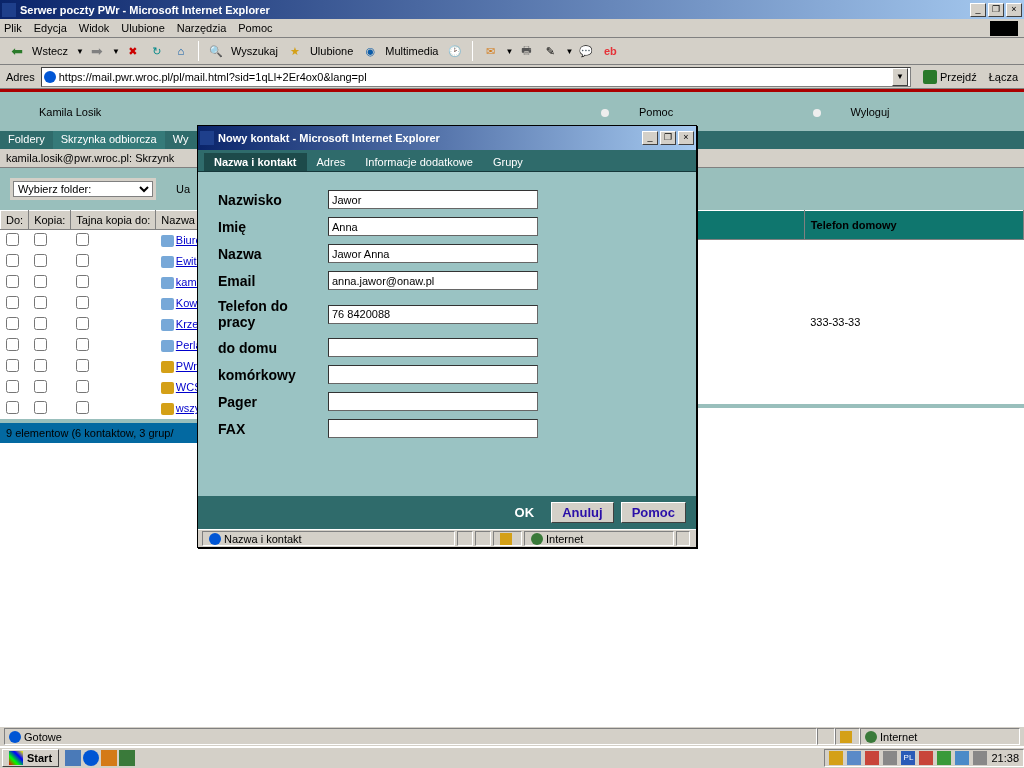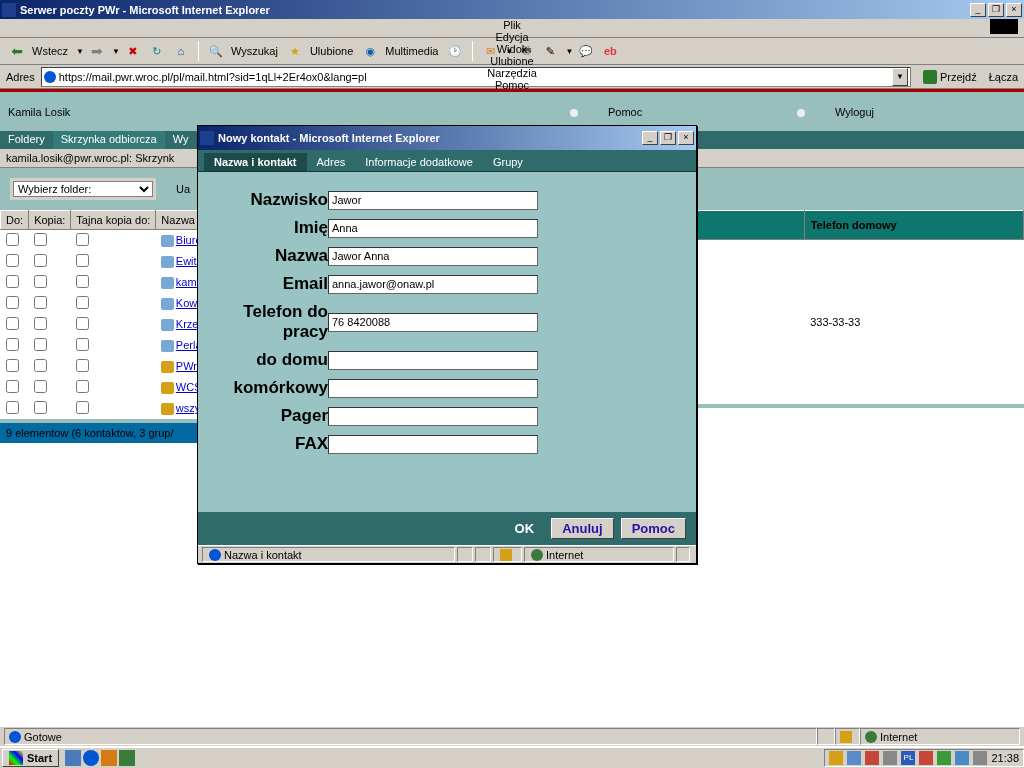--- a/index.html
+++ b/index.html
@@ -5,38 +5,38 @@
 * { box-sizing: border-box; margin: 0; padding: 0; }
 body { font-family: Tahoma, Arial, sans-serif; font-size: 11px; background: #fff; width: 1024px; height: 768px; overflow: hidden; position: relative; }
 
 
 .titlebar { background: linear-gradient(to right, #0a246a, #a6caf0); color: #fff; height: 19px; display: flex; align-items: center; padding: 0 2px; }
 .titlebar .ie-icon { width: 14px; height: 14px; background: #1e3f8b; margin-right: 4px; display: inline-block; }
 .titlebar .title { flex: 1; font-weight: bold; font-size: 11px; }
 .winbtns { display: flex; }
 .winbtn { width: 16px; height: 14px; background: #d4d0c8; border: 1px solid #fff; border-right-color: #404040; border-bottom-color: #404040; margin-left: 2px; font-size: 9px; text-align: center; line-height: 11px; cursor: pointer; color: #000; }
 
-.menubar { background: #d4d0c8; height: 19px; display: flex; align-items: center; padding: 0 4px; gap: 0; border-bottom: 1px solid #808080; position: relative; flex-direction: column; }
+.menubar { background: #d4d0c8; height: 19px; display: flex; align-items: center; padding: 0 4px; gap: 12px; border-bottom: 1px solid #808080; position: relative; }
 .menubar span { cursor: pointer; }
 .menubar .flag { position: absolute; right: 6px; width: 28px; height: 15px; background: #000; display: inline-block; }
 
 .toolbar { background: #d4d0c8; height: 27px; display: flex; align-items: center; padding: 2px 6px; border-bottom: 1px solid #808080; gap: 2px; }
 .tbtn { width: 22px; height: 22px; border: 1px solid transparent; display: inline-flex; align-items: center; justify-content: center; cursor: pointer; }
 .tsep { width: 1px; height: 20px; background: #808080; margin: 0 4px; border-right: 1px solid #fff; }
 .tlabel { margin: 0 4px 0 2px; }
 .arrow-down { font-size: 8px; margin-left: 2px; }
 
 .addrbar { background: #d4d0c8; height: 24px; display: flex; align-items: center; padding: 2px 6px; border-bottom: 1px solid #808080; gap: 6px; }
 .addr-input { flex: 1; display: flex; align-items: center; background: #fff; border: 1px solid #808080; border-top-color: #404040; border-left-color: #404040; height: 20px; padding: 0 2px; }
 .addr-input input { flex: 1; border: none; outline: none; font-size: 11px; }
 .addr-dd { width: 16px; height: 18px; background: #d4d0c8; border: 1px solid #fff; border-right-color: #404040; border-bottom-color: #404040; text-align: center; font-size: 8px; line-height: 16px; cursor: pointer; }
 .go-btn { display: flex; align-items: center; cursor: pointer; padding: 2px 6px; }
 
 .webarea { position: relative; height: 631px; background: #fff; border-top: 3px solid #a00; }
-.webheader { background: #99bfbc; height: 39px; display: flex; align-items: center; }
+.webheader { background: #99bfbc; height: 39px; display: flex; align-items: center; padding-left: 31px; }
 .webheader .user { padding-left: 8px; font-weight: normal; color: #000; flex: 0 0 570px; }
 .webheader .link { flex: 1; text-align: left; color: #000; cursor: pointer; }
 .dot { display: inline-block; width: 8px; height: 8px; border-radius: 50%; background: #eee; margin-right: 30px; vertical-align: middle; }
 
 .webtabs { background: #2f6b6b; height: 18px; display: flex; }
 .webtab { padding: 2px 8px; color: #fff; cursor: pointer; }
 .webtab.sel { background: #357a79; }
 
 .subhdr { background: #d4d0c8; padding: 3px 6px; border-bottom: 1px solid #808080; }
 
@@ -70,21 +70,21 @@
 .ql span { width: 16px; height: 16px; display: inline-block; cursor: pointer; }
 
 
 .popup { position: absolute; left: 197px; top: 125px; width: 500px; background: #d4d0c8; border: 1px solid #000; box-shadow: 1px 1px 0 #000; z-index: 100; }
 .popup .titlebar { height: 24px; }
 .popup-tabs { background: #2f6b6b; padding: 3px 6px 0; display: flex; gap: 0; border-bottom: 1px solid #16383b; }
 .ptab { padding: 3px 10px; color: #fff; cursor: pointer; background: #2f6b6b; font-size: 11px; }
 .ptab.sel { background: #1d4a4a; font-weight: bold; }
 .popup-body { background: #9ac3c3; padding: 18px 20px 50px; }
 .frow { display: flex; align-items: center; margin-bottom: 8px; }
-.frow label { width: 110px; text-align: right; font-weight: bold; padding-right: 0; font-size: 17px; }
+.frow label { width: 110px; font-weight: bold; padding-right: 0; font-size: 14px; }
 .frow input { width: 210px; height: 19px; border: 1px solid #666; border-top-color: #333; border-left-color: #333; padding: 1px 3px; font-size: 11px; }
 .popup-footer { background: #2f6b6b; padding: 6px 10px; text-align: right; }
 .pbtn { background: #d4d0c8; color: #2a0fa8; border: 1px solid #fff; border-right-color: #404040; border-bottom-color: #404040; padding: 2px 10px; margin-left: 4px; font-size: 13px; font-weight: bold; cursor: pointer; }
 .pbtn.ok { background: transparent; border: none; color: #fff; }
 .popup-status { background: #d4d0c8; height: 18px; display: flex; align-items: center; padding: 0 4px; border-top: 1px solid #fff; font-size: 11px; }
 .popup-status .cell { border: 1px solid #808080; border-right-color: #fff; border-bottom-color: #fff; padding: 0 6px; height: 15px; display: flex; align-items: center; margin-right: 2px; }
 
 .ico-sm { width: 12px; height: 12px; display: inline-block; vertical-align: middle; margin-right: 3px; }
 .ico-ie { background: #0055d4; border-radius: 50%; }
 .ico-lock { background: #d4a017; }

